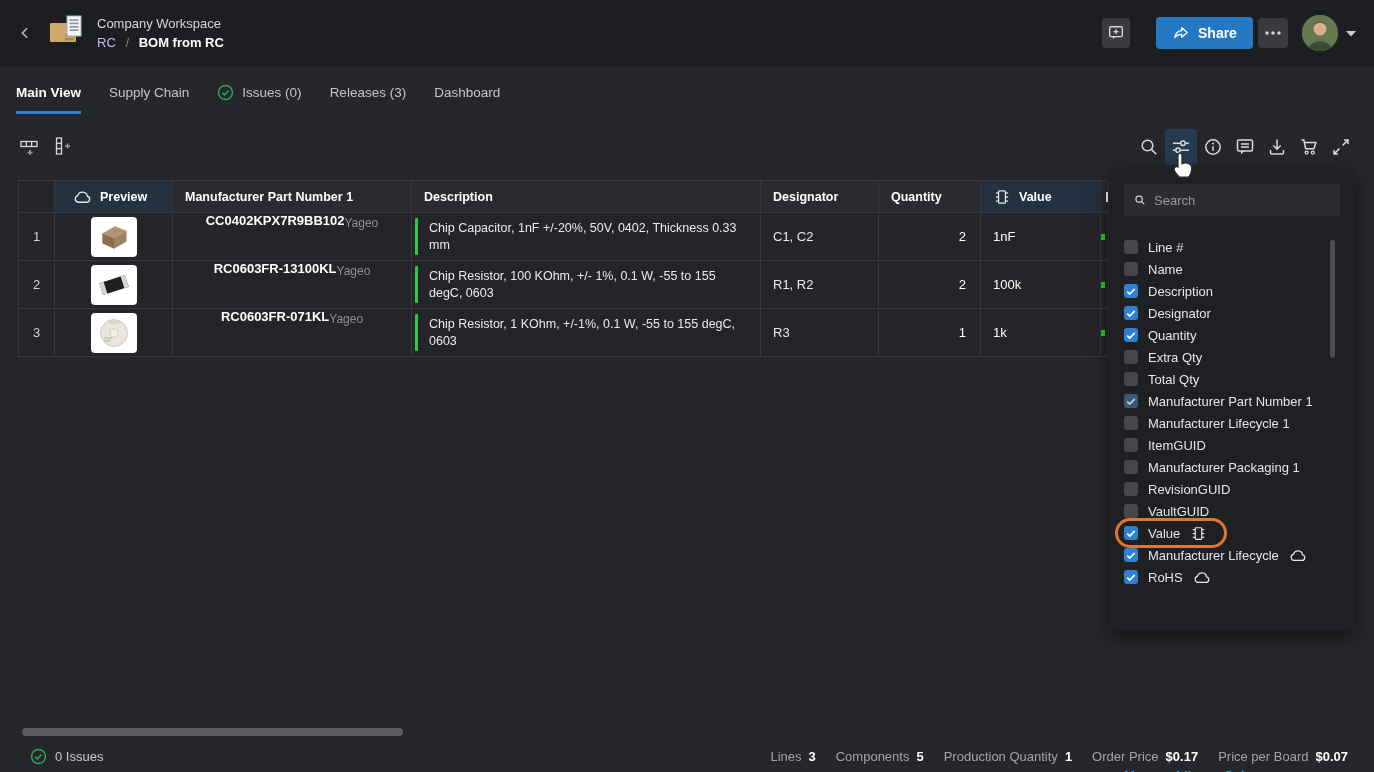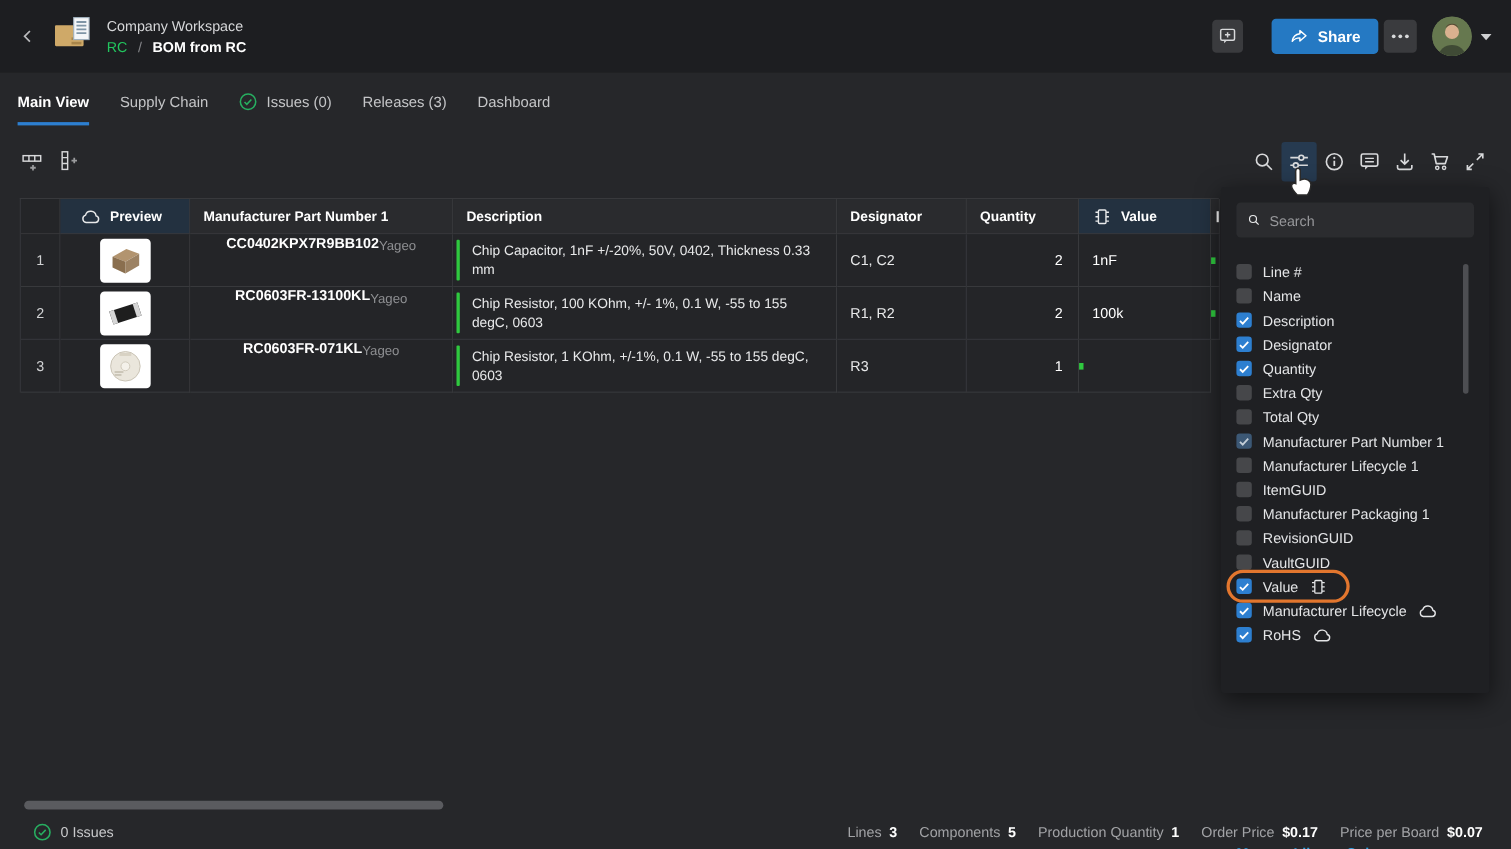--- a/index.html
+++ b/index.html
@@ -14,21 +14,21 @@
        color:var(--txt);font-family:"Liberation Sans",sans-serif;overflow:hidden;font-size:13px}
   svg{display:block}
   .ic{color:#d8d9db}
 
   
   .top{position:absolute;left:0;top:0;width:1374px;height:66px;background:var(--bg-header);display:flex;align-items:center}
   .back{position:absolute;left:14px;top:22px;width:22px;height:22px;display:flex;align-items:center;justify-content:center;cursor:pointer}
   .doclogo{position:absolute;left:48px;top:14px}
   .crumbs{position:absolute;left:97px;top:14px;line-height:19px}
   .crumbs .ws{color:#d6d7d9}
-  .crumbs .proj{color:#22c55e}
+  .crumbs .proj{color:#c4b5fd}
   .crumbs .sep{color:#85868a;margin:0 6px}
   .crumbs .cur{color:#fff;font-weight:bold}
   .hbtn{position:absolute;top:18px;height:30px;border-radius:4px;background:#3a3b3e;display:flex;align-items:center;justify-content:center;cursor:pointer}
   .share{position:absolute;left:1156px;top:17px;height:32px;padding:0 16px;border-radius:4px;background:var(--share);
          display:flex;align-items:center;gap:8px;color:#fff;font-weight:bold;font-size:14px;cursor:pointer}
   .avatar{position:absolute;left:1302px;top:15px;width:36px;height:36px;border-radius:50%;overflow:hidden;cursor:pointer;background:#6b7d55}
   .caret{position:absolute;left:1346px;top:31px;cursor:pointer}
 
   
   .tabbar{position:absolute;left:0;top:66px;width:1374px;height:52px;display:flex;align-items:center;padding:0 16px;gap:28px}
@@ -361,20 +361,21 @@
       <div class="cell rc mpnc">
         <div class="mpn">RC0603FR-071KL</div>
         <div class="mfr">Yageo</div>
       </div>
       <div class="cell rc descc">
         <div class="gbar"></div>
         <span>Chip Resistor, 1 KOhm, +/-1%, 0.1 W, -55 to 155 degC, 0603</span>
       </div>
       <div class="cell rc desgc">R3</div>
       <div class="cell rc qtyc">1</div>
+      <div class="cell rc valc">1k</div>
       <div class="cell rc sliverc">
         <div class="sliver-dot"></div>
       </div>
     </div>
 
   <div class="panel">
     <div class="psearch">
       <svg width="16" height="16" viewBox="0 0 20 20">
         <circle cx="8.5" cy="8.5" r="5.3" fill="none" stroke="#e8e9ea" stroke-width="1.8"></circle>
         <line x1="12.6" y1="12.6" x2="17" y2="17" stroke="#e8e9ea" stroke-width="1.8"></line>

